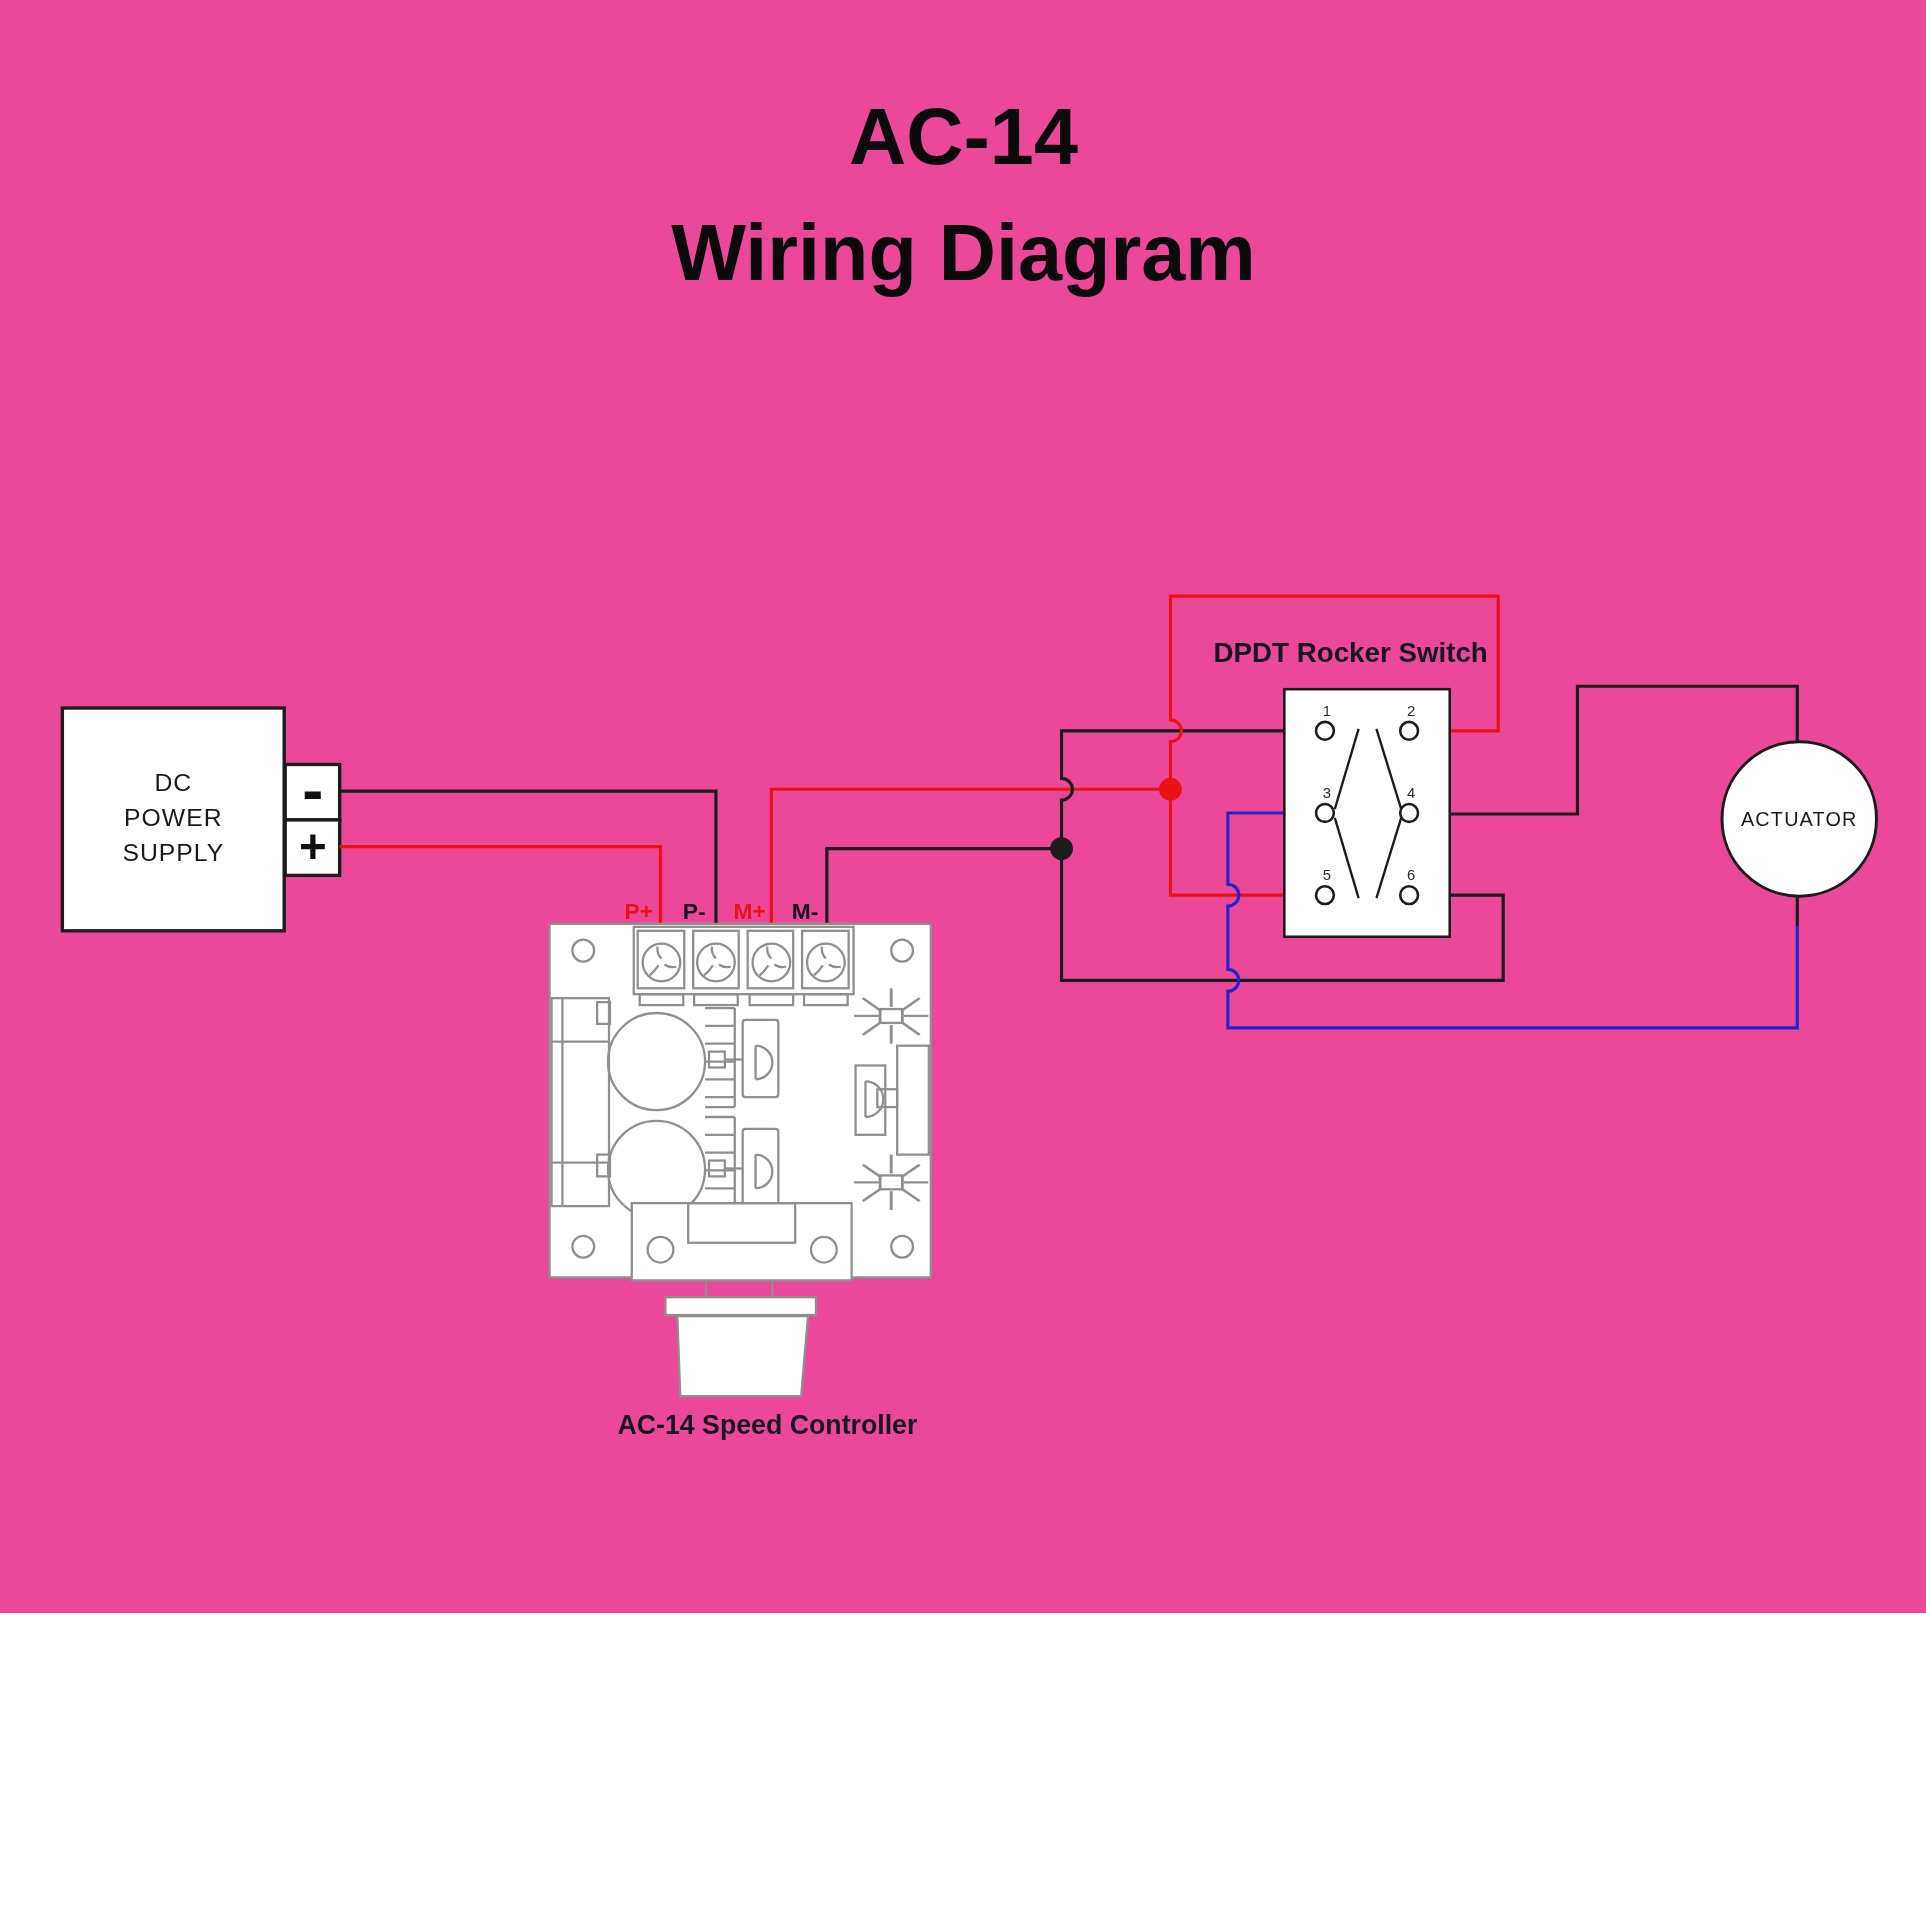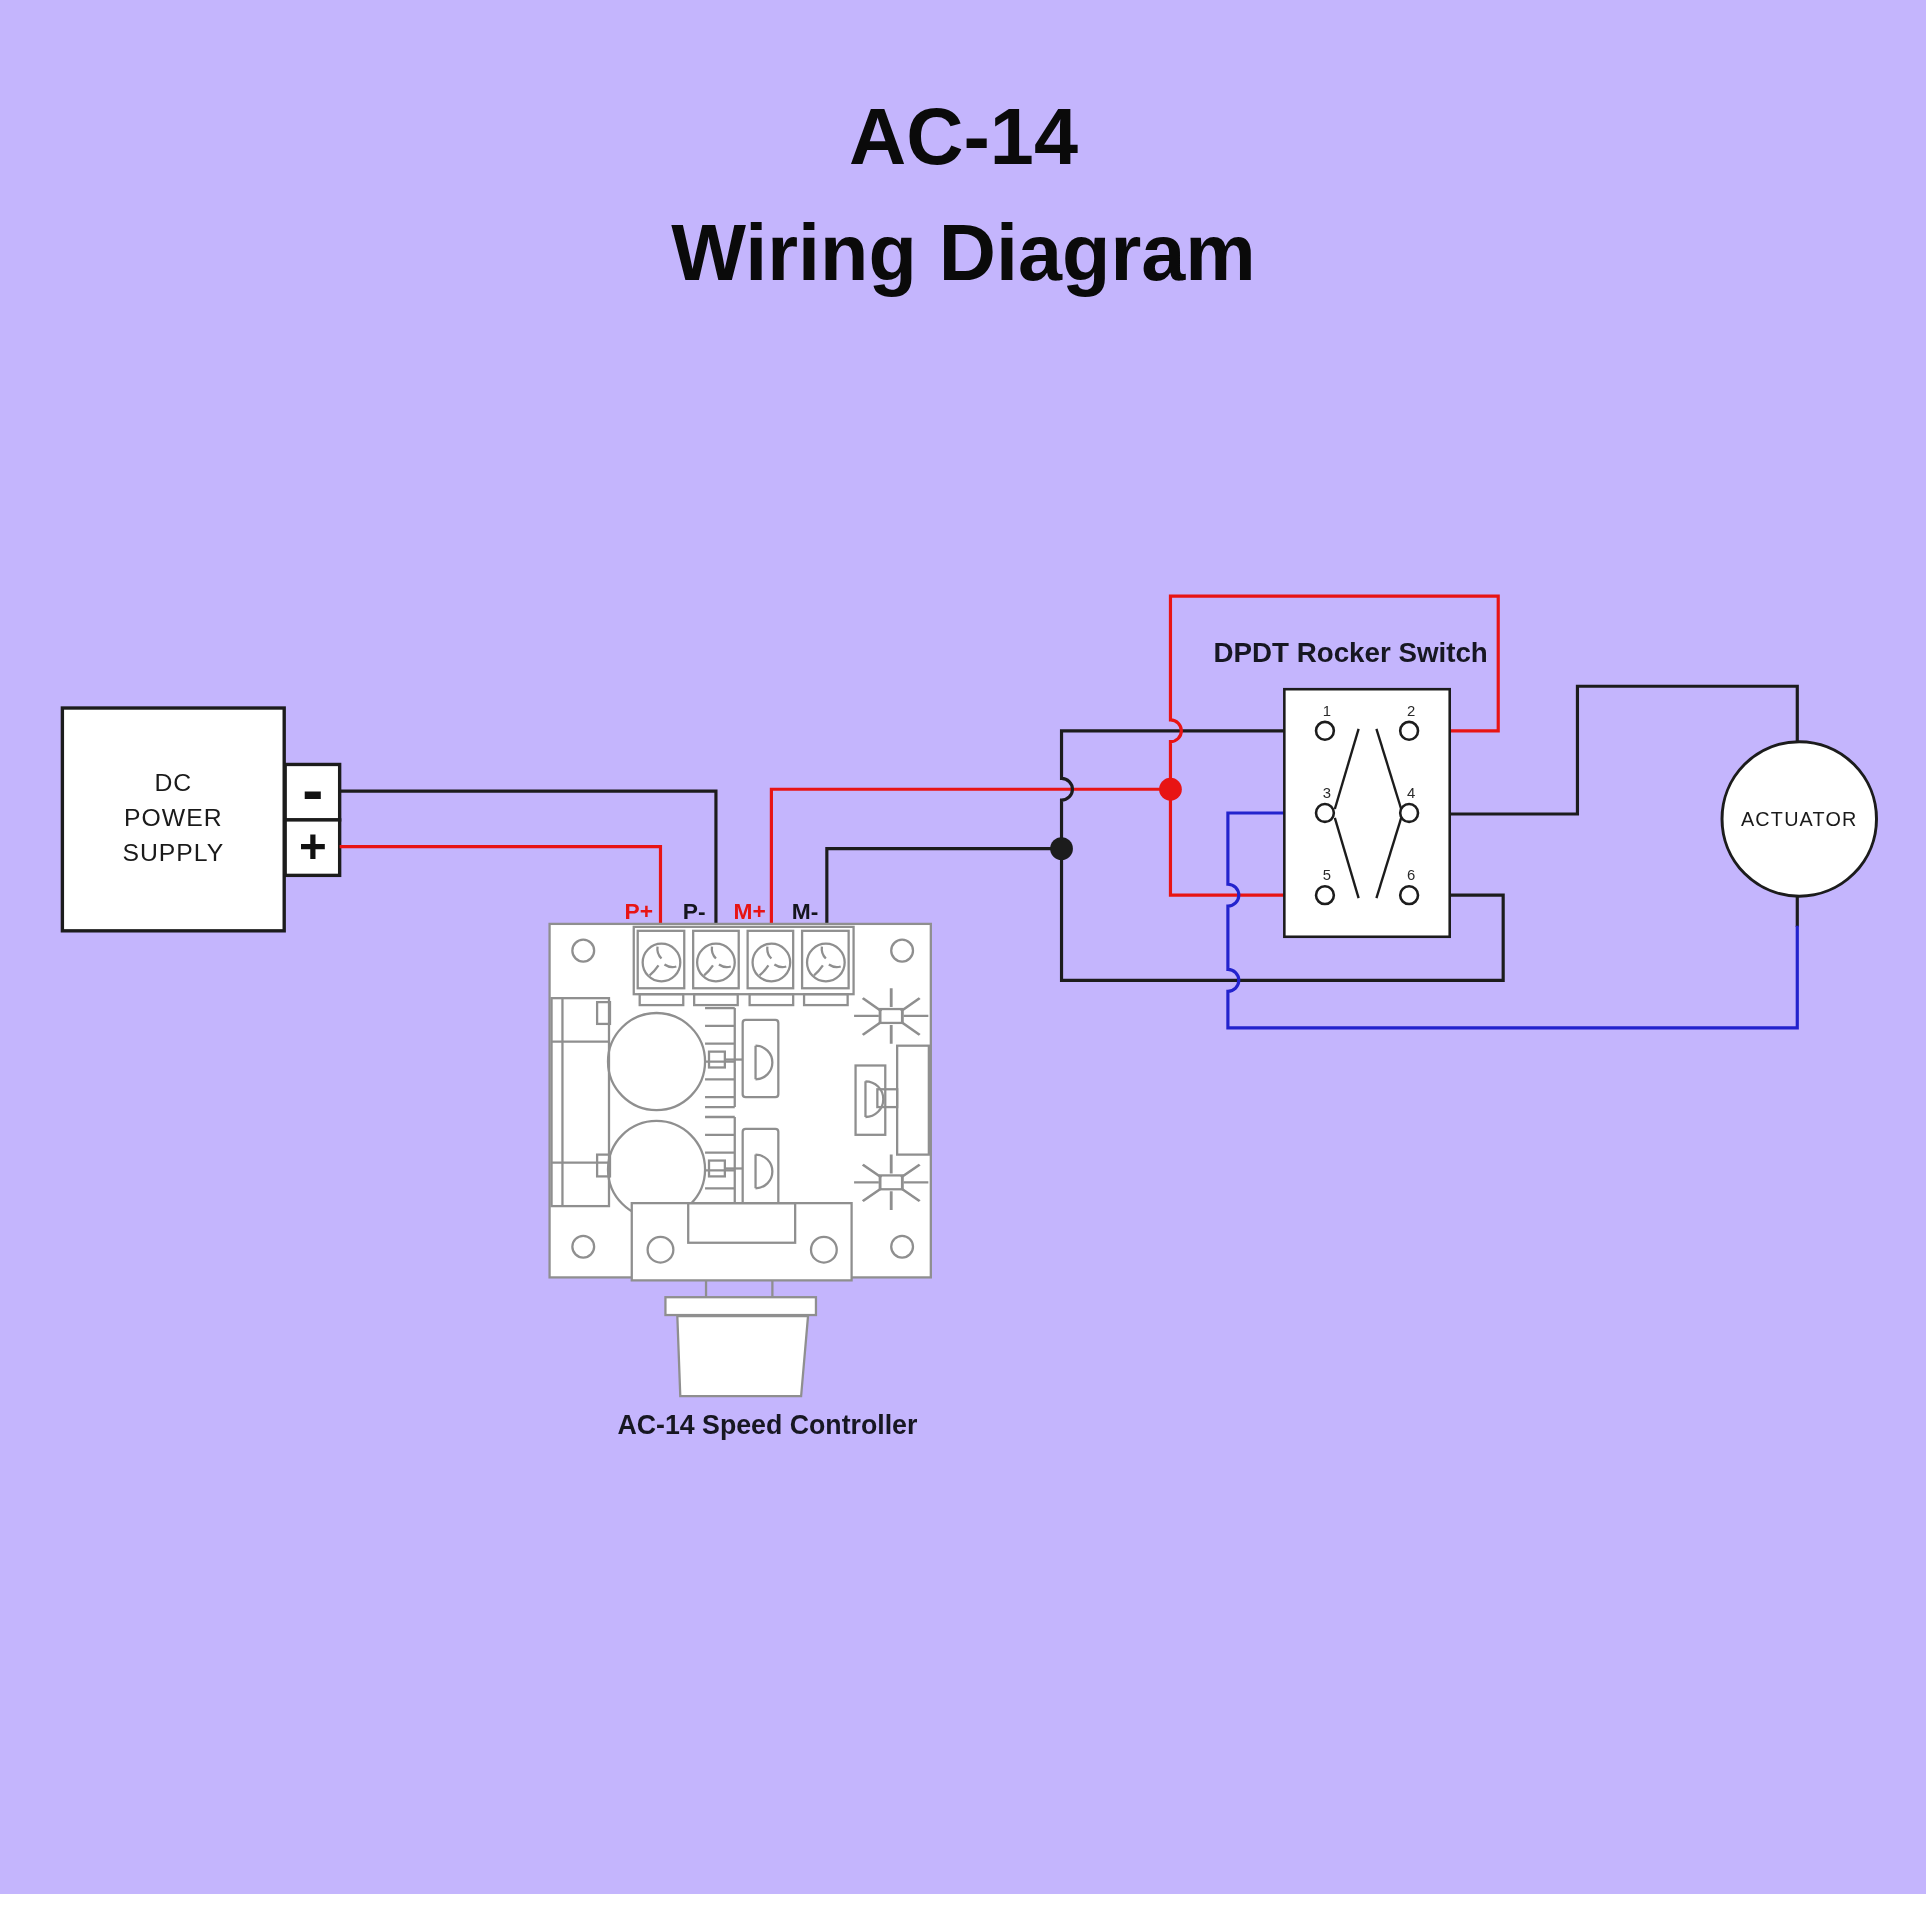--- a/index.html
+++ b/index.html
@@ -1,16 +1,16 @@
 <!DOCTYPE html>
 <html style="--wire_red: #e81414; --wire_black: #1c1c1c; --wire_blue: #2323cd; --pcb_gray: #8f8f8f; --label_dark: #171722;"><head>
 <meta charset="utf-8">
 <style>
   html,body{margin:0;padding:0;background:#ffffff;}
-  .page{position:relative;width:1927px;height:1894px;background:#c4b5fd;
+  .page{position:relative;width:1927px;height:1613px;background:#ec4899;
         font-family:"Liberation Sans",sans-serif;overflow:hidden;}
   svg{position:absolute;top:0;left:0;}
 
   
   .wire{fill:none;stroke-width:3.2;stroke-linecap:butt;stroke-linejoin:miter;}
   .w-red{stroke:var(--wire_red,#e81414);}
   .w-black{stroke:var(--wire_black,#1c1c1c);}
   .w-blue{stroke:var(--wire_blue,#2323cd);}
   .dot-red{fill:var(--wire_red,#e81414);stroke:none;}
   .dot-black{fill:var(--wire_black,#1c1c1c);stroke:none;}

